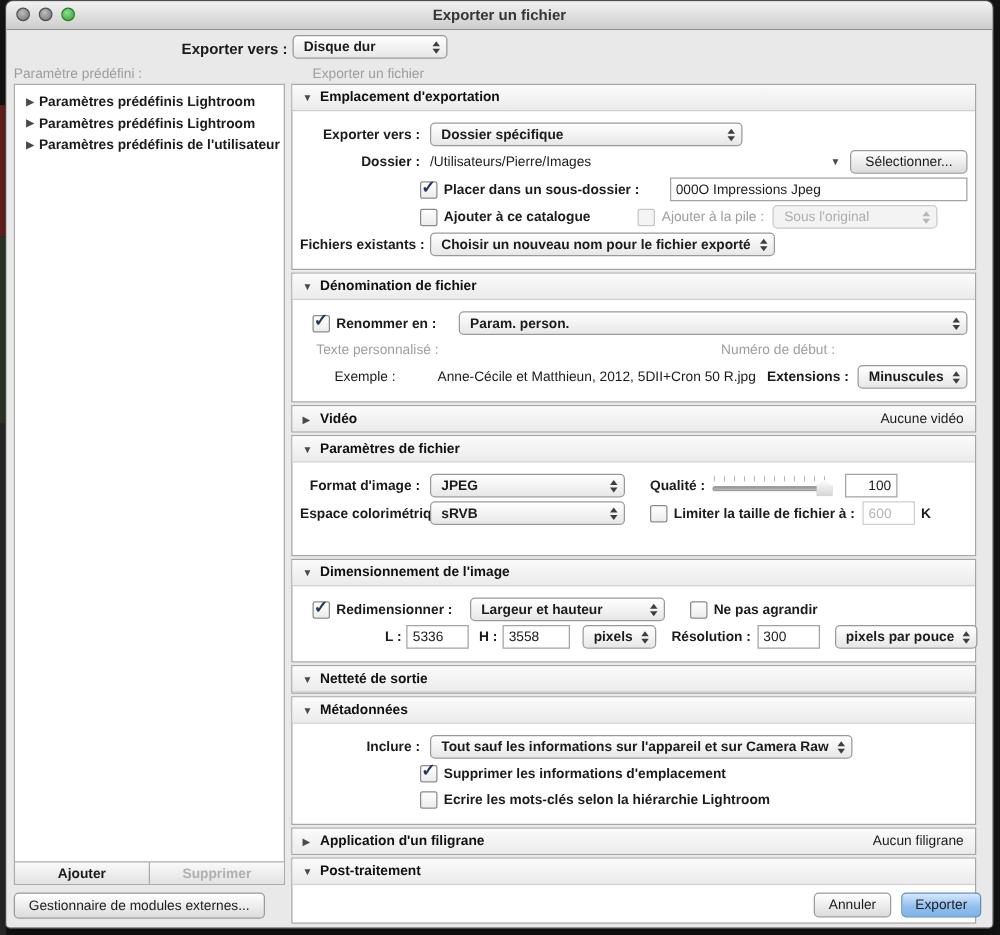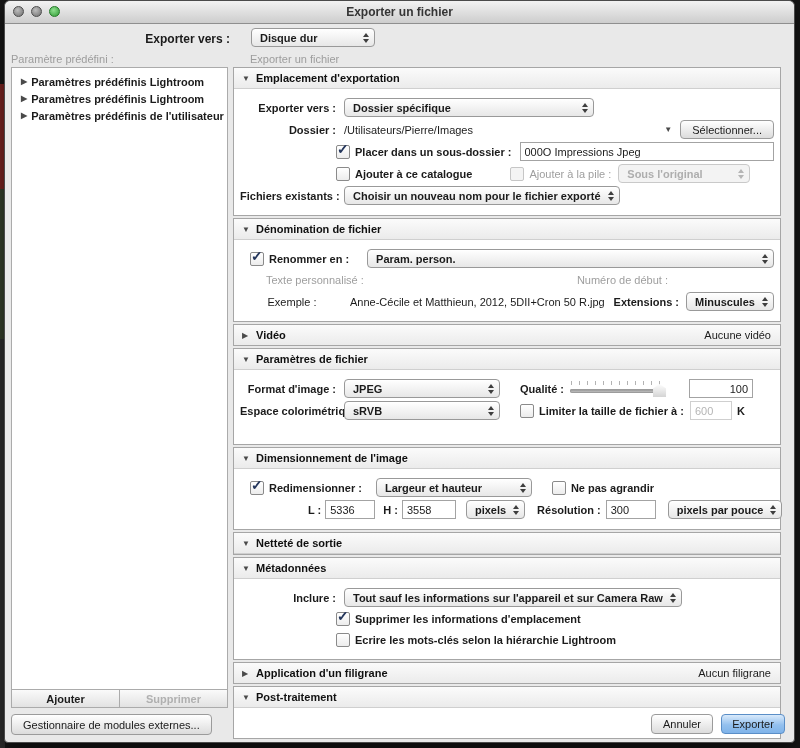--- a/index.html
+++ b/index.html
@@ -15,38 +15,38 @@
   
   .titlebar{position:absolute;left:0;top:0;right:0;height:22px;background:linear-gradient(#f2f2f2,#cdcdcd);border-bottom:1px solid #8f8f8f;border-radius:6px 6px 0 0;display:flex;align-items:center;justify-content:center}
   .title{font-size:12px;font-weight:bold;color:#353535}
   .lights{position:absolute;left:8px;top:5px;display:flex;gap:7px}
   .light{width:11px;height:11px;border-radius:50%;box-sizing:border-box}
   .light.close,.light.min{background:radial-gradient(circle at 40% 35%,#bdbdbd,#6f6f6f);border:1px solid #4d4d4d}
   .light.zoom{background:radial-gradient(circle at 40% 35%,#8fe08f,#2e9a33);border:1px solid #247a28}
 
   
   .top-label{position:absolute;left:80px;top:31px;width:145px;text-align:right;font-size:12px;font-weight:bold;color:#1b1b1b}
-  .top-popup{position:absolute;left:246px;top:27px;width:124px}
+  .top-popup{position:absolute;left:229px;top:27px;width:124px}
   .mini-label{position:absolute;font-size:11px;color:#9d9d9d}
   .preset-mini{left:6px;top:52px}
   .exportfile-mini{left:245px;top:52px}
 
   
   .row{display:flex;align-items:center;min-height:18px;margin:3px 0}
   .lbl{font-size:11px;font-weight:bold;color:#1b1b1b;text-align:right;white-space:nowrap}
   .glbl{font-size:11px;color:#9e9e9e;white-space:nowrap}
   .val{font-size:11px;color:#1b1b1b;white-space:nowrap}
 
   .popup{display:inline-flex;align-items:center;height:19px;border:1px solid #999;border-radius:4px;background:linear-gradient(#ffffff,#e7e7e7);padding:0 5px 0 8px;box-sizing:border-box;box-shadow:inset 0 1px 0 #fff}
   .popup .txt{font-size:11px;font-weight:bold;color:#1b1b1b;white-space:nowrap;overflow:hidden;flex:1}
   .arrows{display:flex;flex-direction:column;align-items:center;gap:2px;margin-left:7px}
   .a-up{width:0;height:0;border-left:3px solid transparent;border-right:3px solid transparent;border-bottom:4px solid #3e3e3e}
   .a-dn{width:0;height:0;border-left:3px solid transparent;border-right:3px solid transparent;border-top:4px solid #3e3e3e}
   .popup.dis{border-color:#c9c9c9;background:#f3f3f3;box-shadow:none}
-  .popup.dis .txt{color:#aeaeae;font-weight:bold}
+  .popup.dis .txt{color:#aeaeae;font-weight:normal}
   .popup.dis .a-up{border-bottom-color:#b5b5b5}
   .popup.dis .a-dn{border-top-color:#b5b5b5}
 
   .cb{width:12px;height:12px;flex:none;border:1px solid #8a8a8a;border-radius:2px;background:linear-gradient(#fff,#ececec);position:relative}
   .cb .tick{position:absolute;left:0;top:-4px;font-size:14px;font-weight:bold;color:#24365c;line-height:14px}
   .cb.dis{border-color:#c6c6c6;background:#f4f4f4}
   .cblbl{font-size:11px;font-weight:bold;color:#1b1b1b;margin-left:5px;white-space:nowrap}
 
   .tf{height:19px;border:1px solid #a3a3a3;background:#fff;font-size:11px;color:#1b1b1b;padding:0 4px;box-sizing:border-box;font-family:"Liberation Sans",sans-serif}
   .tf.dis{color:#b5b5b5;border-color:#cfcfcf}
@@ -163,21 +163,21 @@
           <span class="lbl lbl100">Dossier :</span>
           <span class="val">/Utilisateurs/Pierre/Images</span>
           <span class="disc" style="margin-left:auto;margin-right:8px">▼</span>
           <button class="btn">Sélectionner...</button>
         </div>
         <div class="row">
           <span class="cb ind">
               <span class="tick">✓</span>
             </span>
           <span class="cblbl">Placer dans un sous-dossier :</span>
-          <input class="tf" style="flex: 1 1 0%; margin-left: 8px;" value="000O Impressions Jpeg">
+          <input class="tf" style="flex: 1 1 0%; margin-left: 24px;" value="000O Impressions Jpeg">
         </div>
         <div class="row">
           <span class="cb ind"></span>
           <span class="cblbl">Ajouter à ce catalogue</span>
           <span class="cb dis" style="margin-left:38px"></span>
           <span class="glbl" style="margin-left:5px">Ajouter à la pile :</span>
           <span class="popup dis" style="width:132px;margin-left:7px">
             <span class="txt">Sous l'original</span>
             <span class="arrows">
                 <b class="a-up"></b>
@@ -211,21 +211,21 @@
           <span class="cblbl">Renommer en :</span>
           <span class="popup" style="flex:1;margin-left:18px">
             <span class="txt">Param. person.</span>
             <span class="arrows">
                 <b class="a-up"></b>
                 <b class="a-dn"></b>
               </span>
           </span>
         </div>
         <div class="row">
-          <span class="glbl" style="margin-left:26px">Texte personnalisé :</span>
+          <span class="glbl" style="margin-left:13px">Texte personnalisé :</span>
           <span class="glbl" style="margin-left:auto;margin-right:106px">Numéro de début :</span>
         </div>
         <div class="row">
           <span class="val" style="width:104px;text-align:center;margin-right:6px">Exemple :</span>
           <span class="val">Anne-Cécile et Matthieun, 2012, 5DII+Cron 50 R.jpg</span>
           <span class="lbl" style="margin-left:auto;margin-right:7px">Extensions :</span>
           <span class="popup" style="width:88px">
             <span class="txt">Minuscules</span>
             <span class="arrows">
                 <b class="a-up"></b>
@@ -258,21 +258,21 @@
                 <b class="a-up"></b>
                 <b class="a-dn"></b>
               </span>
           </span>
           <span class="lbl" style="margin-left:20px;margin-right:6px">Qualité :</span>
           <span class="slider">
             <span class="ticks"></span>
             <span class="track"></span>
             <span class="thumb"></span>
           </span>
-          <input class="tf num" style="width: 64px; margin-left: 24px;" value="100">
+          <input class="tf num" style="width: 42px; margin-left: 11px;" value="100">
         </div>
         <div class="row">
           <span class="lbl lbl100">Espace colorimétrique :</span>
           <span class="popup" style="width:156px">
             <span class="txt">sRVB</span>
             <span class="arrows">
                 <b class="a-up"></b>
                 <b class="a-dn"></b>
               </span>
           </span>

